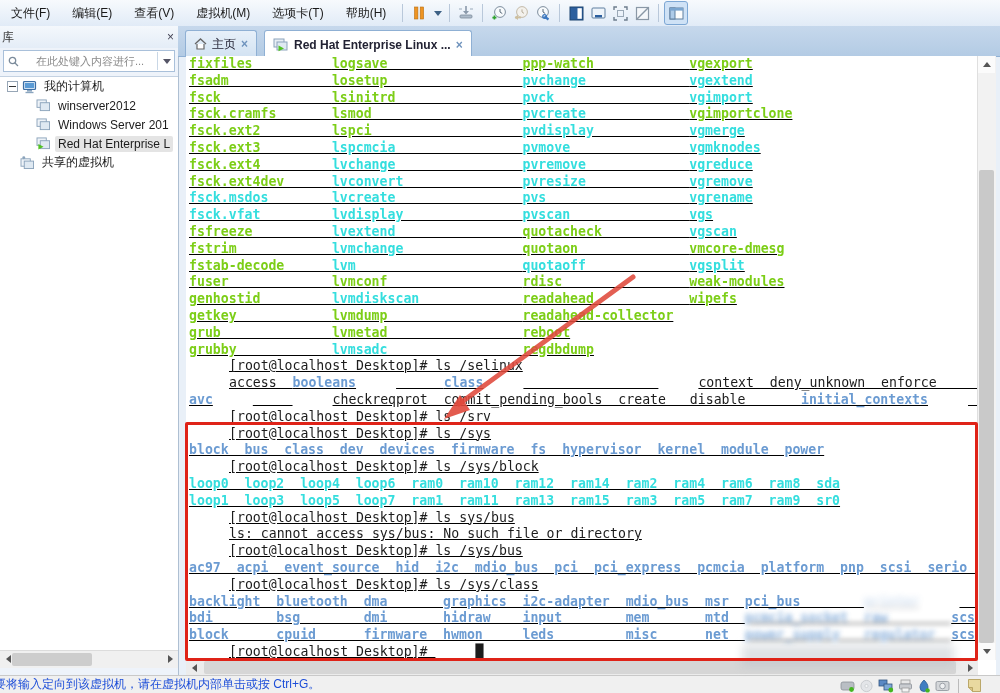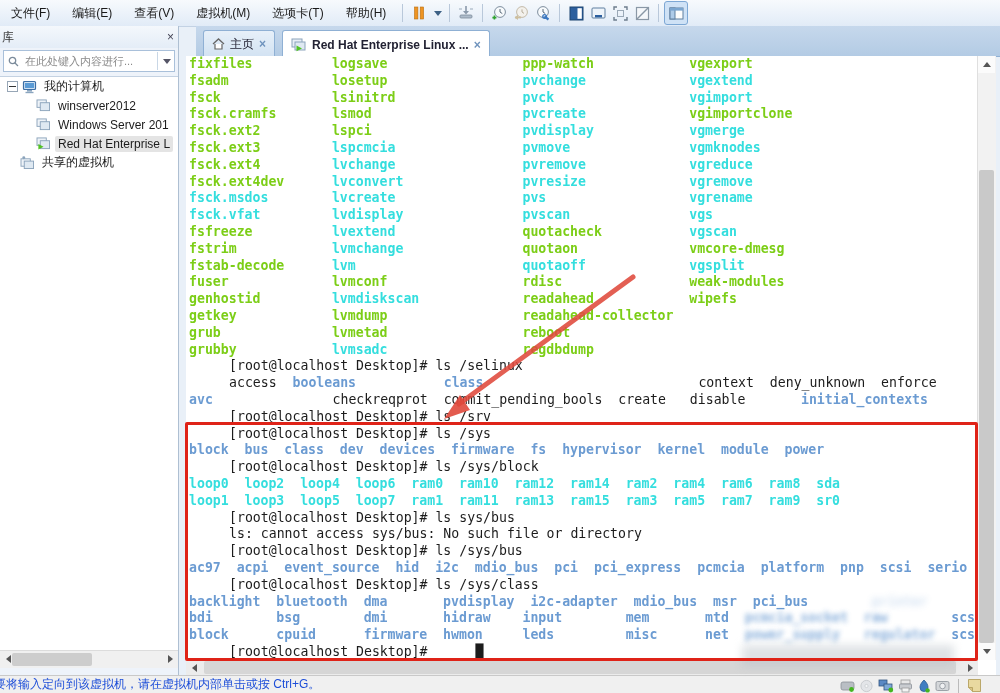--- a/index.html
+++ b/index.html
@@ -17,45 +17,45 @@
   .tb-btn.active{border:1px solid #7da7d4;background:#cfe2f6;}
   .caret{width:0;height:0;border-left:4px solid transparent;border-right:4px solid transparent;border-top:5px solid #3d6185;margin-left:2px;}
 
   
   .sidebar{position:absolute;left:0;top:26px;width:178px;bottom:17px;background:#eef3fa;border-right:1px solid #aebfd2;}
   .sb-head{height:22px;display:flex;align-items:center;justify-content:space-between;padding:0 4px 0 2px;
     font-size:12px;color:#333;background:linear-gradient(#f4f8fc,#e4edf7);}
   .sb-close{color:#445;font-size:12px;line-height:12px;}
   .searchbox{margin:2px 3px;height:20px;background:#fff;border:1px solid #a9c0da;display:flex;align-items:center;}
   .searchbox .mag{margin:0 4px;}
-  .searchbox input{flex:1;border:0;outline:0;font-size:11px;color:#222;min-width:0;background:transparent;}
+  .searchbox input{flex:1;border:0;outline:0;font-size:11px;color:#222;min-width:0;background:transparent;text-align:center;}
   .searchbox input::placeholder{color:#8a8a8a;}
   .sb-dd{width:16px;height:18px;border-left:1px solid #c9d7e6;display:flex;align-items:center;justify-content:center;}
   .tree{position:absolute;top:50px;left:0;right:0;bottom:26px;background:#fff;border-top:1px solid #c4d2e2;overflow:hidden;}
   .trow{height:19px;display:flex;align-items:center;font-size:12px;color:#1c1c1c;white-space:nowrap;}
   .trow .lbl{padding:1px 3px;border-radius:2px;}
   .trow.sel .lbl{background:#e4e4e4;}
   .expander{width:9px;height:9px;border:1px solid #97a6b6;background:#fff;margin:0 4px 0 7px;position:relative;flex:none;}
   .expander:before{content:"";position:absolute;left:1px;right:1px;top:3.5px;height:1px;background:#333;}
   .tico{flex:none;margin-right:4px;}
   .sb-hscroll{position:absolute;left:0;right:0;bottom:8px;height:17px;background:#f0f0f0;border-top:1px solid #dcdcdc;}
   .sb-hthumb{position:absolute;left:12px;top:2px;width:80px;height:13px;background:#cdcdcd;border-radius:2px;}
 
   
-  .tabstrip{position:absolute;left:196px;top:26px;right:0;height:30px;background:linear-gradient(#c6d8ec,#b3cbe4);border-bottom:1px solid #8fb0d4;padding-left:25px;}
+  .tabstrip{position:absolute;left:178px;top:26px;right:0;height:30px;background:linear-gradient(#c6d8ec,#b3cbe4);border-bottom:1px solid #8fb0d4;padding-left:25px;}
   .tab{position:absolute;top:4px;height:26px;display:flex;align-items:center;gap:5px;padding:0 8px;
     border:1px solid #8fb0d4;border-bottom:none;border-radius:3px 3px 0 0;font-size:12px;color:#223;}
   .tab.inactive{left:7px;background:linear-gradient(#e7f0f9,#d2e2f2);}
   .tab.active{left:86px;background:#fff;font-weight:bold;height:27px;}
   .tab .x{color:#6f93bd;font-size:12px;font-weight:bold;}
 
   
   .console{position:absolute;left:186px;top:56px;width:810px;bottom:17px;background:#fff;}
   .term{position:absolute;left:0;top:0;width:792px;height:604px;overflow:hidden;background:#fff;
-    font-family:"DejaVu Sans Mono",monospace;font-size:13.2px;}
+    font-family:"DejaVu Sans Mono",monospace;font-size:13.2px;text-decoration:underline;}
   .tl{height:16.8px;line-height:16.8px;white-space:pre;padding-left:3px;}
   .c-k{color:#1c1c1c;margin-left:40px;}
   .c-g{color:#7cce17;font-weight:bold;}
   .c-c{color:#34dede;font-weight:bold;}
   .c-b{color:#6b9bd2;font-weight:bold;}
   .c-y{color:#e0d04a;background:#000;font-weight:bold;}
   .c-bl{color:#6b9bd2;font-weight:bold;filter:blur(2.5px);opacity:.8;}
   .c-bb{color:#6b9bd2;font-weight:bold;filter:blur(3px);opacity:.3;}
 
   
@@ -297,21 +297,21 @@
         <div class="tl"><span class="c-k">[root@localhost Desktop]# ls /sys</span></div>
         <div class="tl"><span class="c-b">block  bus  class  dev  devices  firmware  fs  hypervisor  kernel  module  power</span></div>
         <div class="tl"><span class="c-k">[root@localhost Desktop]# ls /sys/block</span></div>
         <div class="tl"><span class="c-c">loop0  loop2  loop4  loop6  ram0  ram10  ram12  ram14  ram2  ram4  ram6  ram8  sda</span></div>
         <div class="tl"><span class="c-c">loop1  loop3  loop5  loop7  ram1  ram11  ram13  ram15  ram3  ram5  ram7  ram9  sr0</span></div>
         <div class="tl"><span class="c-k">[root@localhost Desktop]# ls sys/bus</span></div>
         <div class="tl"><span class="c-k">ls: cannot access sys/bus: No such file or directory</span></div>
         <div class="tl"><span class="c-k">[root@localhost Desktop]# ls /sys/bus</span></div>
         <div class="tl"><span class="c-b">ac97  acpi  event_source  hid  i2c  mdio_bus  pci  pci_express  pcmcia  platform  pnp  scsi  serio  usb</span></div>
         <div class="tl"><span class="c-k">[root@localhost Desktop]# ls /sys/class</span></div>
-        <div class="tl"><span class="c-b">backlight  bluetooth  dma       pvdisplay  i2c-adapter  mdio_bus  msr  pci_bus        </span><span class="c-bb">printer</span><span class="c-k">    </span><span class="c-b">rtc</span></div>
+        <div class="tl"><span class="c-b">backlight  bluetooth  dma       graphics  i2c-adapter  mdio_bus  msr  pci_bus        </span><span class="c-bb">printer</span><span class="c-k">    </span><span class="c-b">rtc</span></div>
         <div class="tl"><span class="c-b">bdi        bsg        dmi       hidraw    input        mem       mtd  </span><span class="c-bl">pcmcia_socket  raw        </span><span class="c-b">scsi_device</span></div>
         <div class="tl"><span class="c-b">block      cpuid      firmware  hwmon     leds         misc      net  </span><span class="c-bl">power_supply   regulator  </span><span class="c-b">scsi_disk</span></div>
         <div class="tl"><span class="c-k">[root@localhost Desktop]# </span><span class="c-k">█</span></div>
       </div>
     <div class="vscroll">
       <div class="sbtn up">
           <span class="tri-up"></span>
         </div>
       <div class="vthumb"></div>
       <div class="sbtn down">

